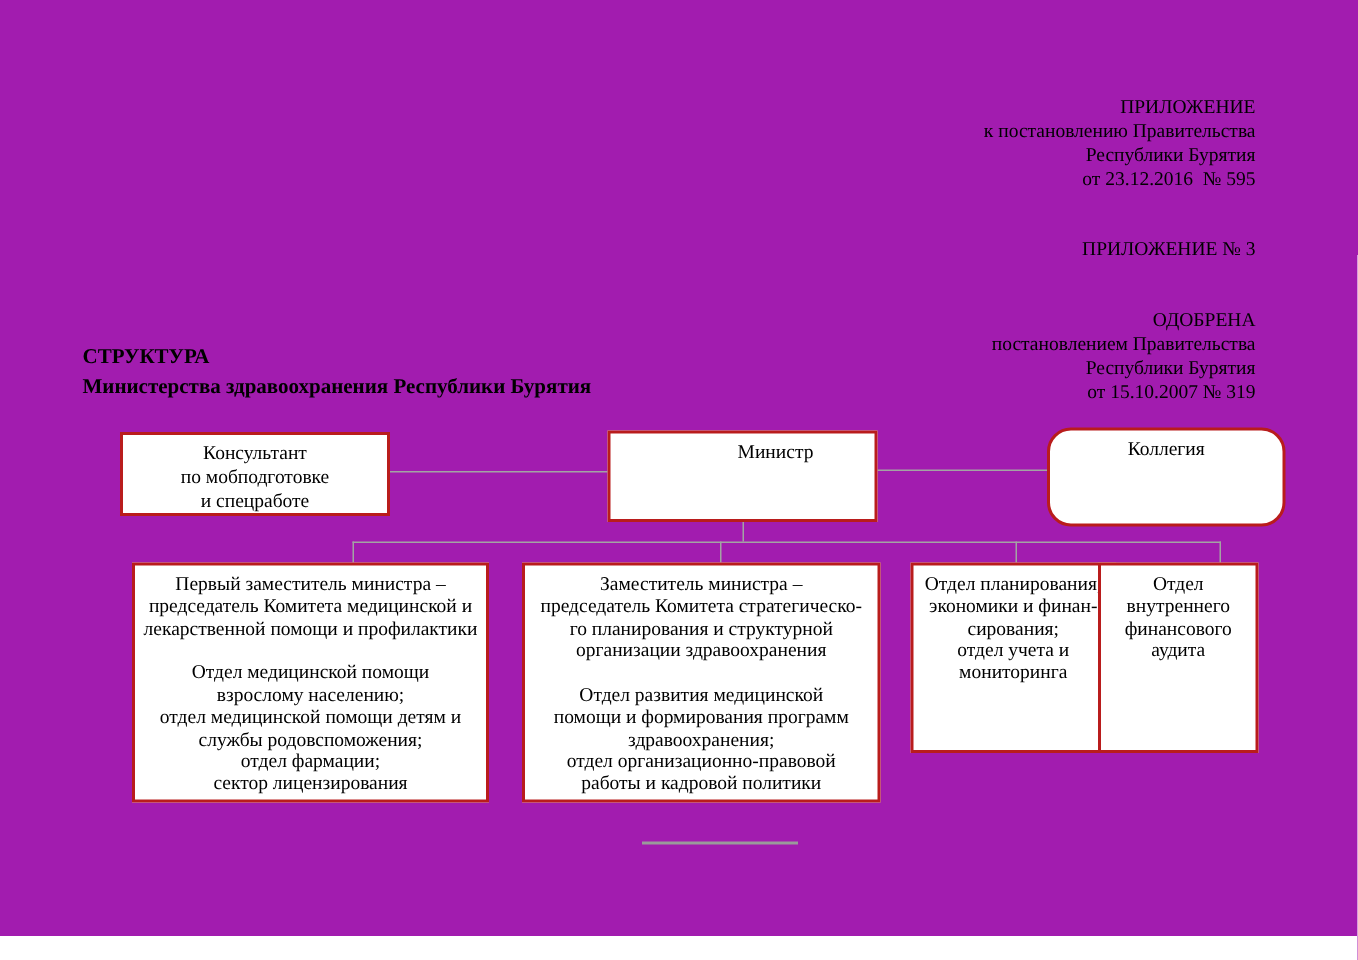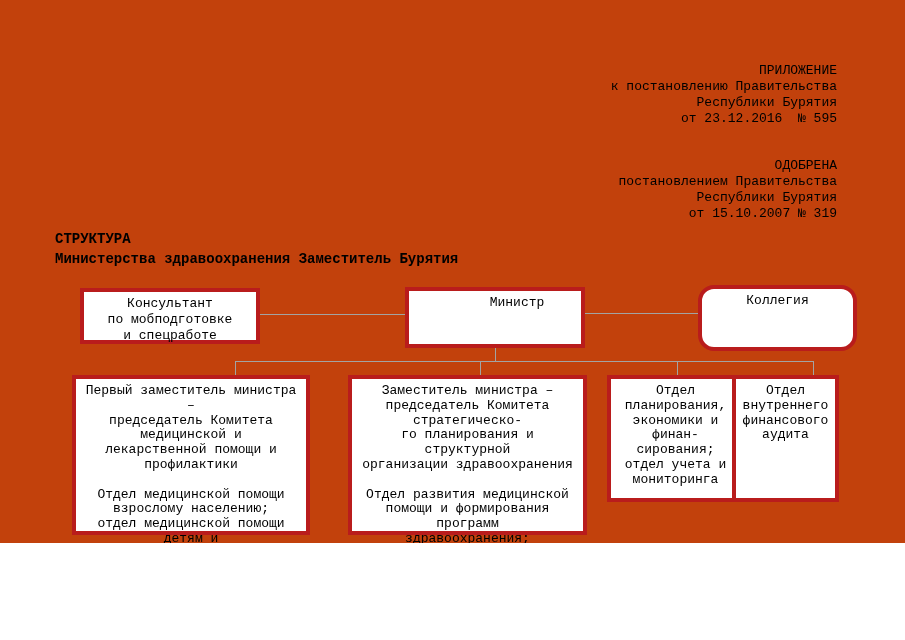--- a/index.html
+++ b/index.html
@@ -1,22 +1,22 @@
 <!DOCTYPE html>
 <html><head>
 <meta charset="utf-8">
 <style>
   html, body { margin: 0; padding: 0; background: #ffffff; }
   .page {
     position: relative;
     width: 905px;
-    height: 543px;
-    background: #c2410c;
+    height: 624px;
+    background: #a21caf;
     color: #000000;
-    font-family: Liberation Mono, monospace;
+    font-family: Liberation Serif, serif;
     overflow: hidden;
   }
 
   
   .header-block {
     position: absolute;
     top: 47px;
     right: 68px;
     text-align: right;
     font-size: 13px;
@@ -34,32 +34,32 @@
     width: 850px;
     font-weight: bold;
     font-size: 14px;
     line-height: 20px;
   }
 
   
   .node {
     position: absolute;
     box-sizing: border-box;
-    border: 4px solid #b91c1c;
+    border: 2px solid #b91c1c;
     background: #ffffff;
     text-align: center;
     white-space: pre-line;
     font-size: 13px;
     line-height: 14.8px;
     padding: 5px 4px 0 4px;
   }
   .node.consultant { left: 80px;  top: 288px; width: 180px; height: 56px; padding-top: 4px; line-height: 16px; }
   .node.minister   { left: 405px; top: 287px; width: 180px; height: 61px; padding-left: 48px; }
   .node.collegium  { left: 698px; top: 285px; width: 159px; height: 66px; border-radius: 16px; }
-  .node.first-deputy { left: 72px;  top: 375px; width: 238px; height: 160px; }
+  .node.first-deputy { left: 88px;  top: 375px; width: 238px; height: 160px; }
   .node.deputy       { left: 348px; top: 375px; width: 239px; height: 160px; }
   .node.planning     { left: 607px; top: 375px; width: 137px; height: 127px; }
   .node.audit        { left: 732px; top: 375px; width: 107px; height: 127px; }
 
   
   .line { position: absolute; background: #a3a3a3; }
   .h-consultant-minister { left: 260px; top: 314px; width: 145px; height: 1px; }
   .h-minister-collegium  { left: 585px; top: 313px; width: 113px; height: 1px; }
   .v-minister-down       { left: 495px; top: 348px; width: 1px;  height: 13px; }
   .h-distribution        { left: 235px; top: 361px; width: 579px; height: 1px; }
@@ -74,29 +74,30 @@
 </head>
 <body>
 
 <div class="page">
 
   <div class="header-block">
     <p>ПРИЛОЖЕНИЕ
 к постановлению Правительства
 Республики Бурятия
 от 23.12.2016&nbsp; № 595</p>
+    <p>ПРИЛОЖЕНИЕ № 3</p>
     <p>ОДОБРЕНА
 постановлением Правительства
 Республики Бурятия
 от 15.10.2007 № 319</p>
   </div>
 
   <div class="doc-title">
     <div>СТРУКТУРА</div>
-    <div>Министерства здравоохранения Заместитель Бурятия</div>
+    <div>Министерства здравоохранения Республики Бурятия</div>
   </div>
 
   <div class="line h-consultant-minister"></div>
   <div class="line h-minister-collegium"></div>
   <div class="line v-minister-down"></div>
   <div class="line h-distribution"></div>
   <div class="line v-drop-a"></div>
   <div class="line v-drop-b"></div>
   <div class="line v-drop-c"></div>
   <div class="line v-drop-d"></div>

